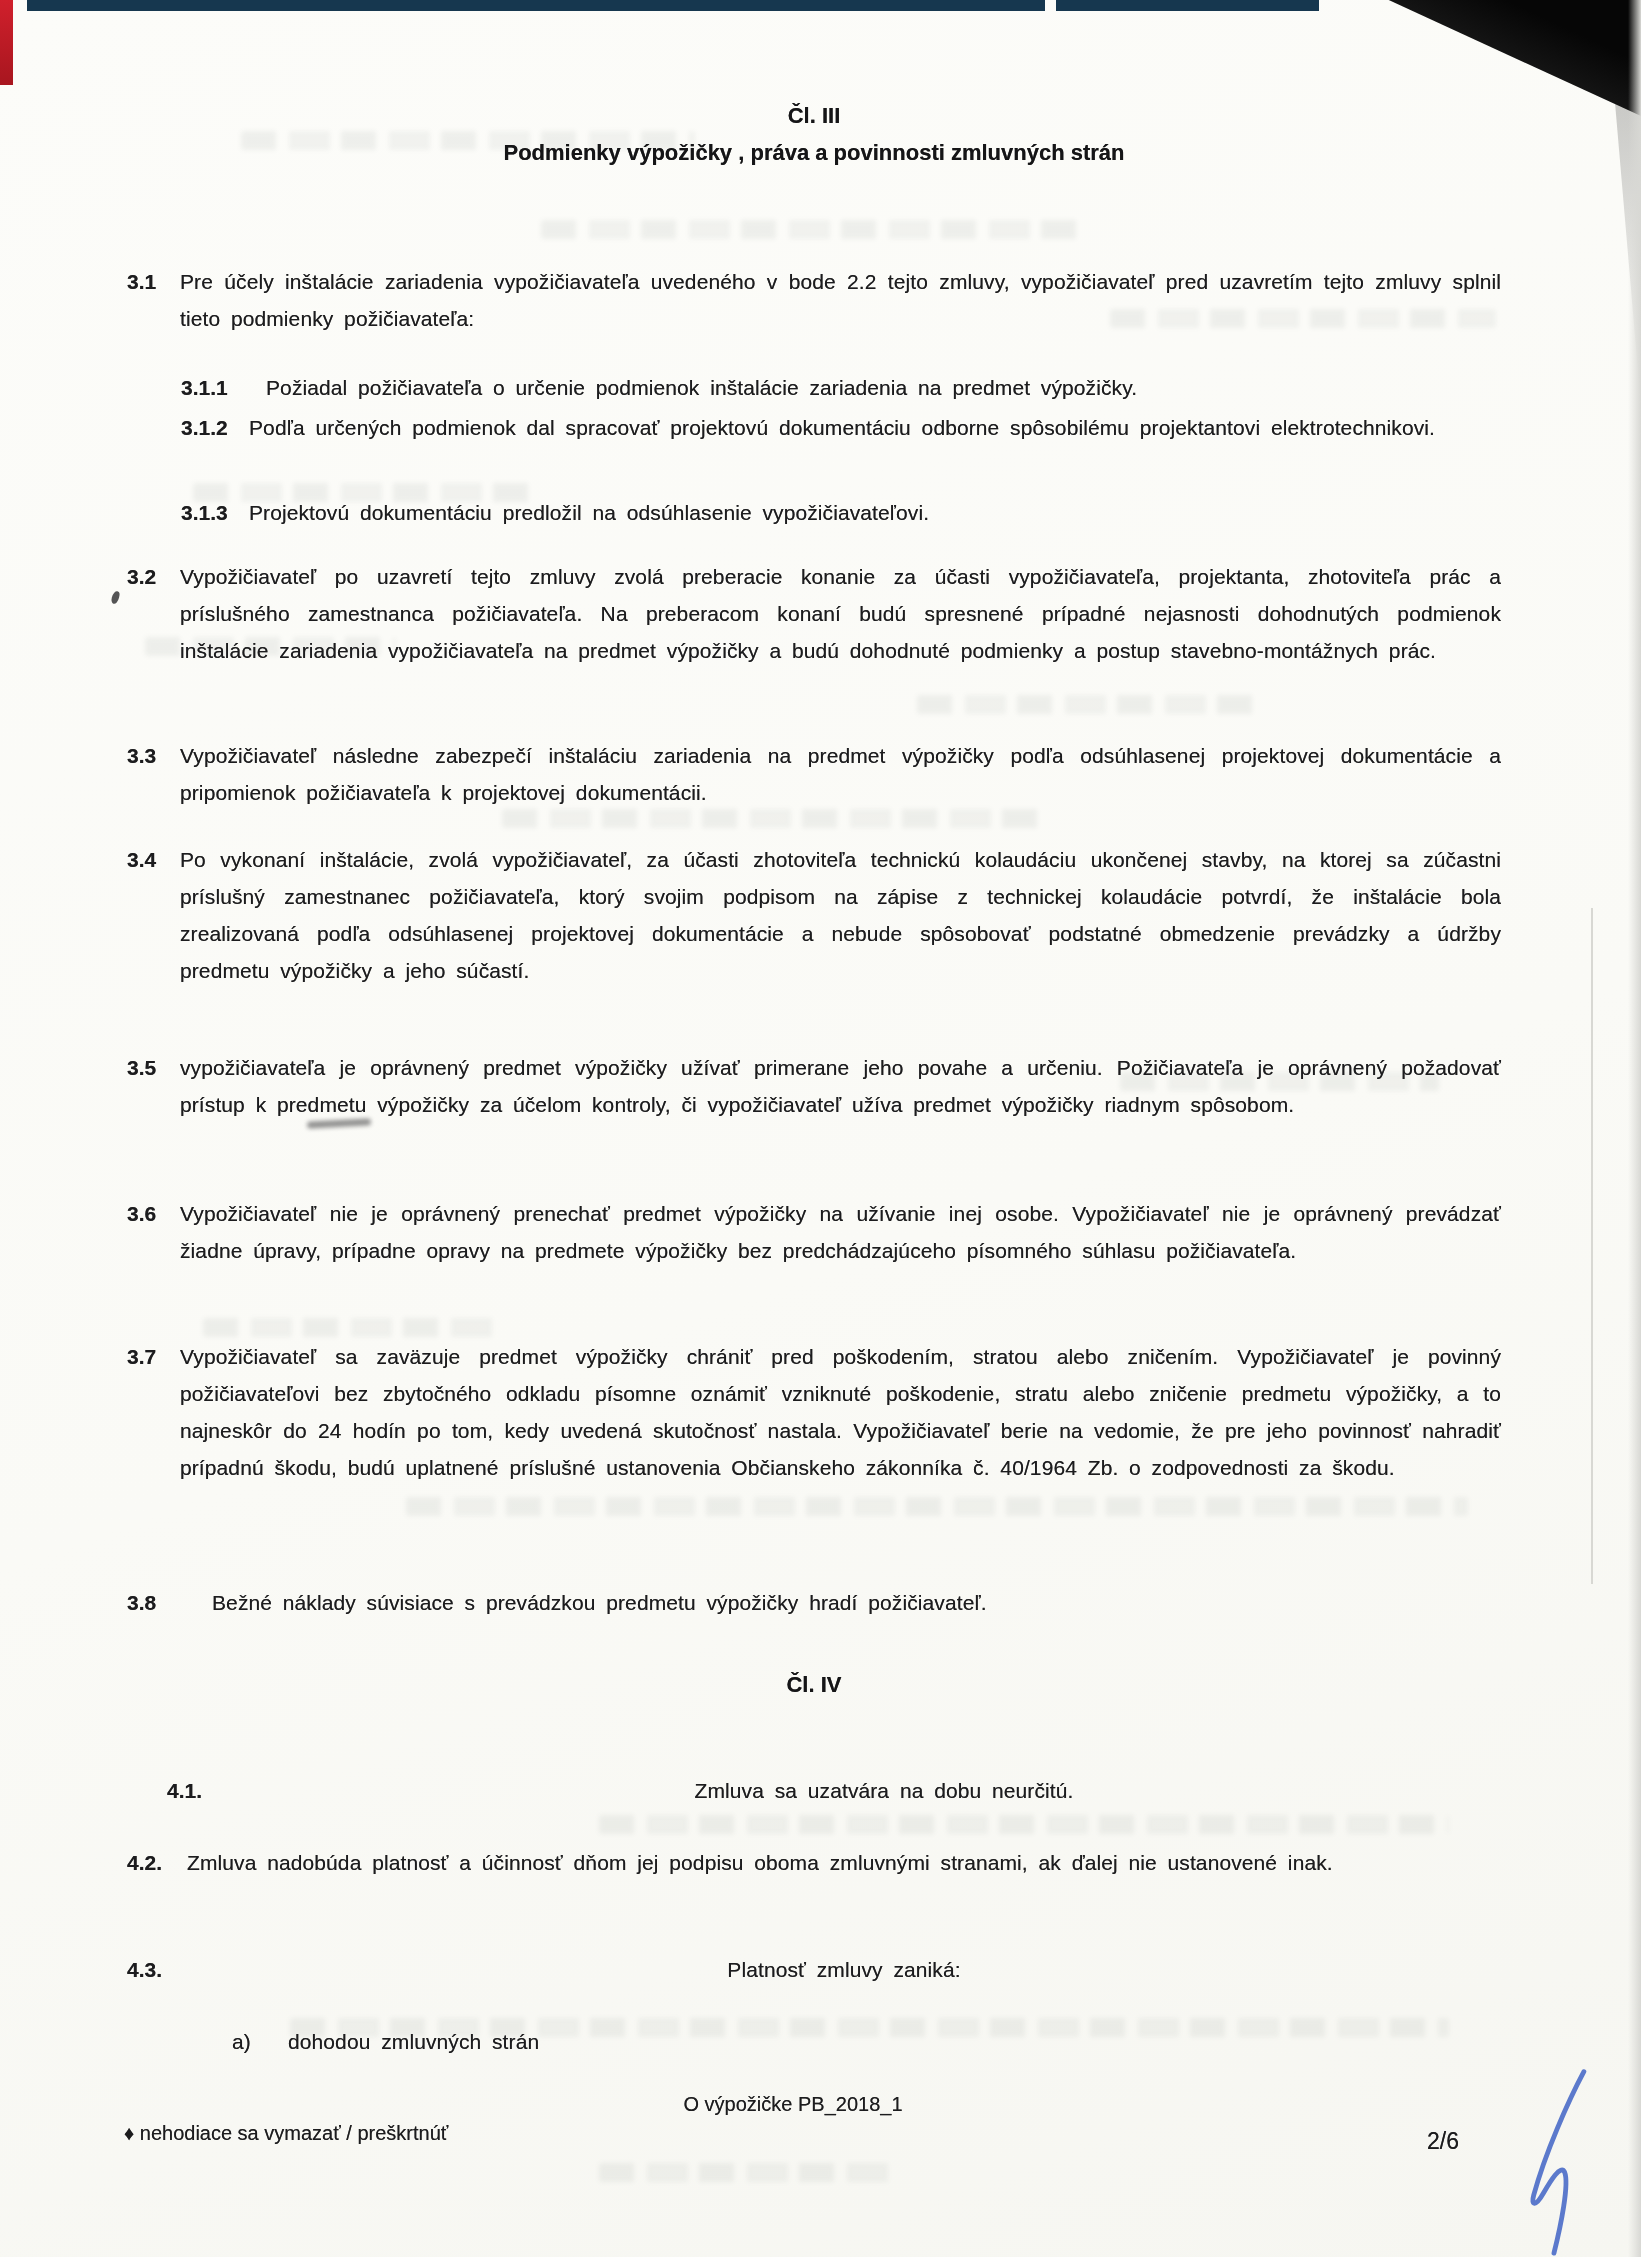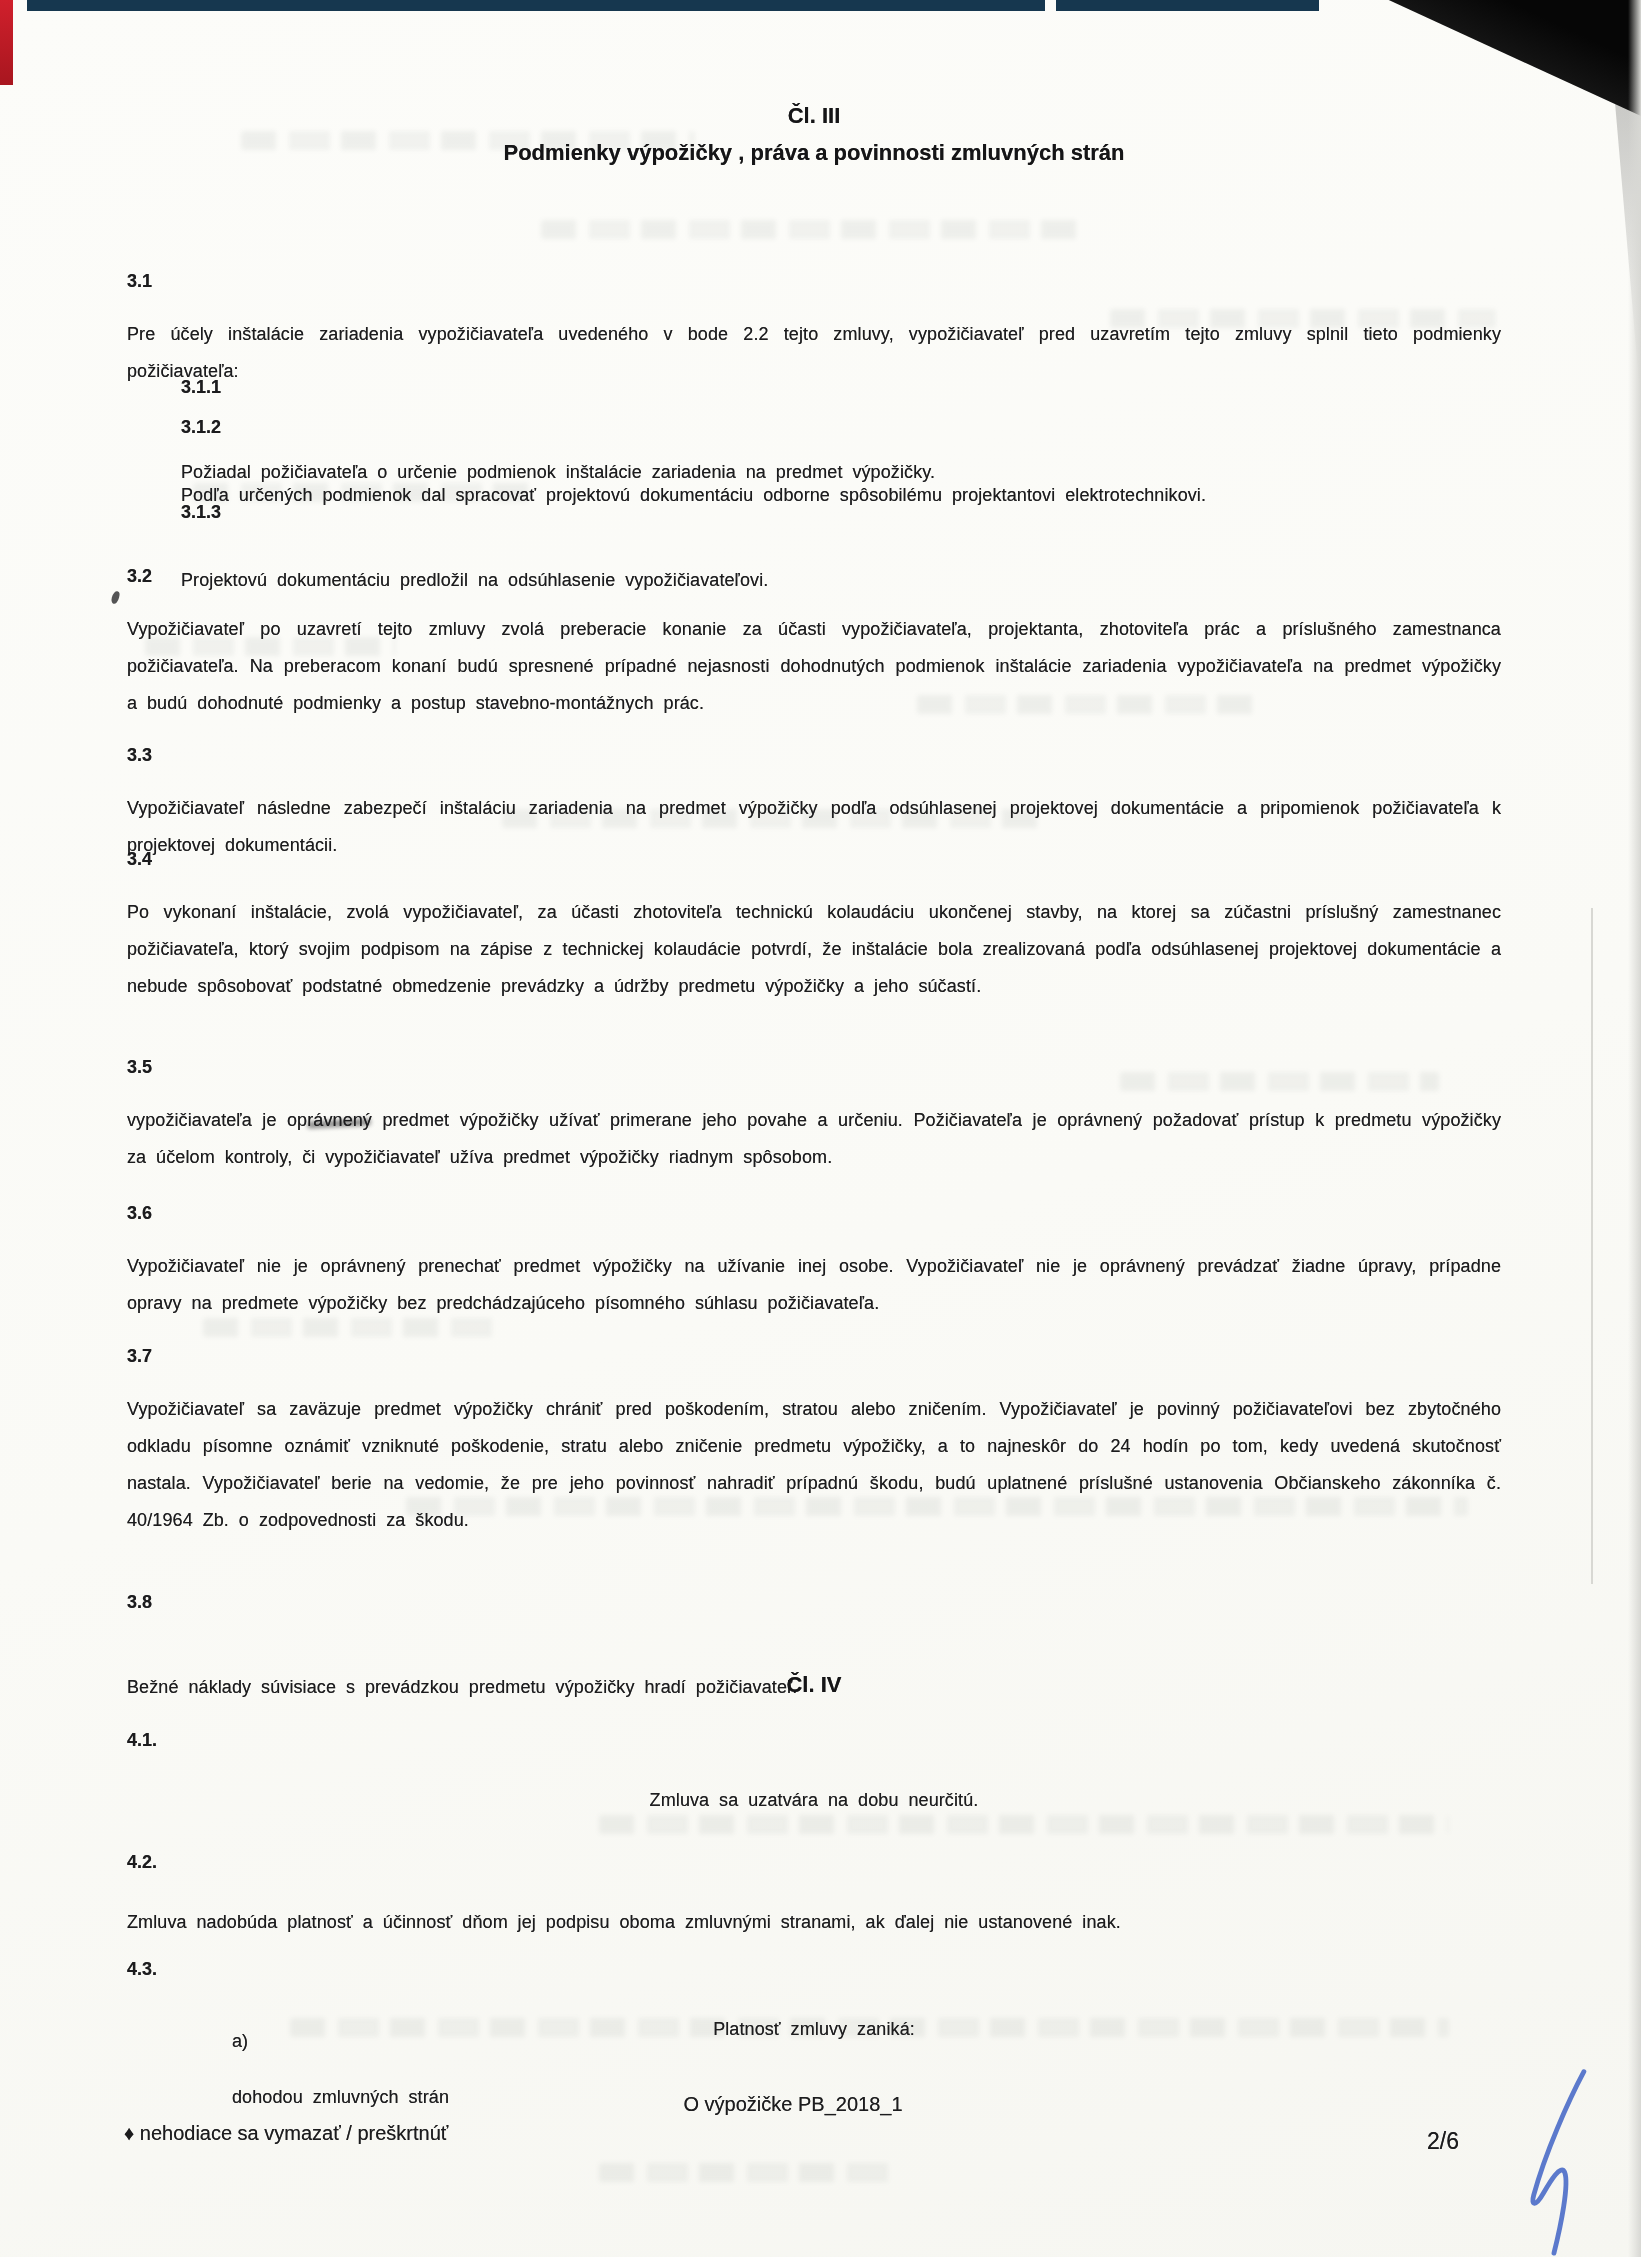--- a/index.html
+++ b/index.html
@@ -26,21 +26,21 @@
   .edge-line{position:absolute;left:1591px;top:908px;width:1.9px;height:676px;background:#cfcfcb;opacity:.8;}
   .stray-mark{position:absolute;left:112px;top:591px;width:6.8px;height:12.6px;border-radius:60% 40% 55% 45%;background:#2a2a2c;transform:rotate(14deg);opacity:.8;}
   .smudge{position:absolute;left:307px;top:1120px;width:64px;height:6.8px;background:#3c3c3e;border-radius:3.9px;filter:blur(1.9px);opacity:.55;transform:rotate(-3deg);}
   .ghost{
     position:absolute;height:19.3px;
     background:repeating-linear-gradient(90deg,rgba(104,116,110,.55) 0 35px,transparent 35px 48px,rgba(104,116,110,.45) 48px 89px,transparent 89px 100px);
     filter:blur(2.9px);opacity:.16;border-radius:2.9px;
   }
   
   .hdr{position:absolute;left:127px;width:1374px;text-align:center;font-weight:700;font-size:22px;line-height:37px;color:#151517;text-shadow:0 0 0.5px rgba(0,0,0,.65);}
-  .clause{position:absolute;display:flex;font-size:18px;line-height:37px;text-shadow:0 0 0.5px rgba(0,0,0,.6);flex-direction:column;}
+  .clause{position:absolute;display:flex;font-size:21px;line-height:37px;text-shadow:0 0 0.5px rgba(0,0,0,.6);}
   .clause .num{font-weight:700;flex:0 0 53px;}
   .clause .txt{flex:1;text-align:justify;word-spacing:4.8px;letter-spacing:0.1px;}
   .main-clause{left:127px;width:1374px;}
   .sub-clause{left:181px;width:1321px;}
   .sub-clause .num{flex:0 0 68px;}
   .list-clause{left:232px;width:1270px;}
   .list-clause .num{flex:0 0 56px;font-weight:400;}
   .footer-ref{position:absolute;left:127px;top:2093px;width:1332px;text-align:center;font-size:20px;text-shadow:0 0 0.5px rgba(0,0,0,.6);}
   .footer-note{position:absolute;left:124px;top:2122px;font-size:20px;text-shadow:0 0 0.5px rgba(0,0,0,.6);}
   .page-num{position:absolute;left:1427px;top:2128px;font-size:23px;font-weight:400;text-shadow:0 0 0.6px rgba(0,0,0,.7);}
@@ -130,21 +130,21 @@
 
   <div class="clause main-clause" style="top:1584px;gap:32px;">
     <div class="num">3.8</div>
     <div class="txt">Bežné náklady súvisiace s prevádzkou predmetu výpožičky  hradí požičiavateľ.</div>
   </div>
 
   <div class="hdr" style="top:1666px;">
     <div>Čl. IV</div>
   </div>
 
-  <div class="clause main-clause" style="top:1722px;">
+  <div class="clause main-clause" style="top:1772px;margin-left:40px;">
     <div class="num" style="flex-basis:60px;">4.1.</div>
     <div class="txt" style="text-align:center;">Zmluva sa uzatvára na dobu neurčitú.</div>
   </div>
 
   <div class="clause main-clause" style="top:1844px;">
     <div class="num" style="flex-basis:60px;">4.2.</div>
     <div class="txt">Zmluva nadobúda platnosť a účinnosť dňom jej podpisu oboma zmluvnými stranami, ak ďalej nie ustanovené inak.</div>
   </div>
 
   <div class="clause main-clause" style="top:1951px;">

